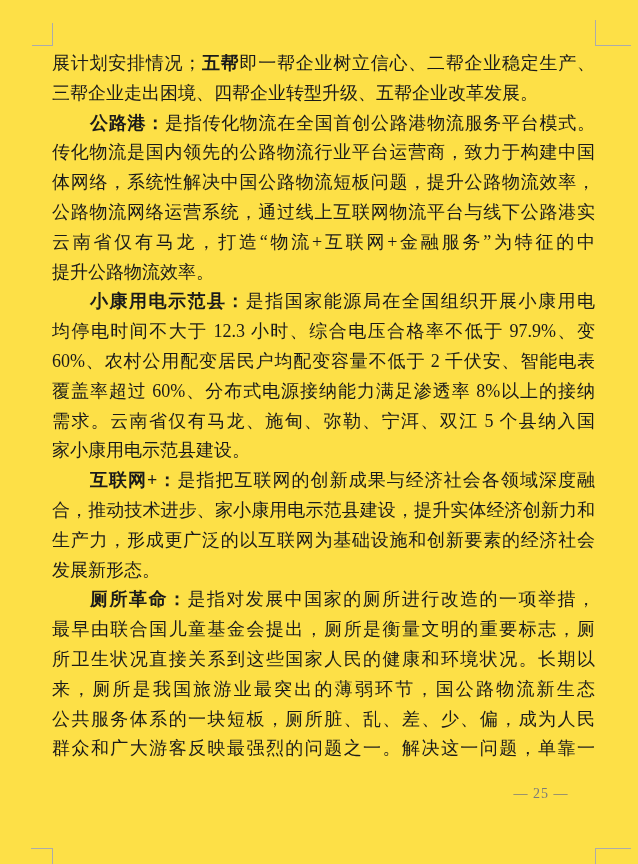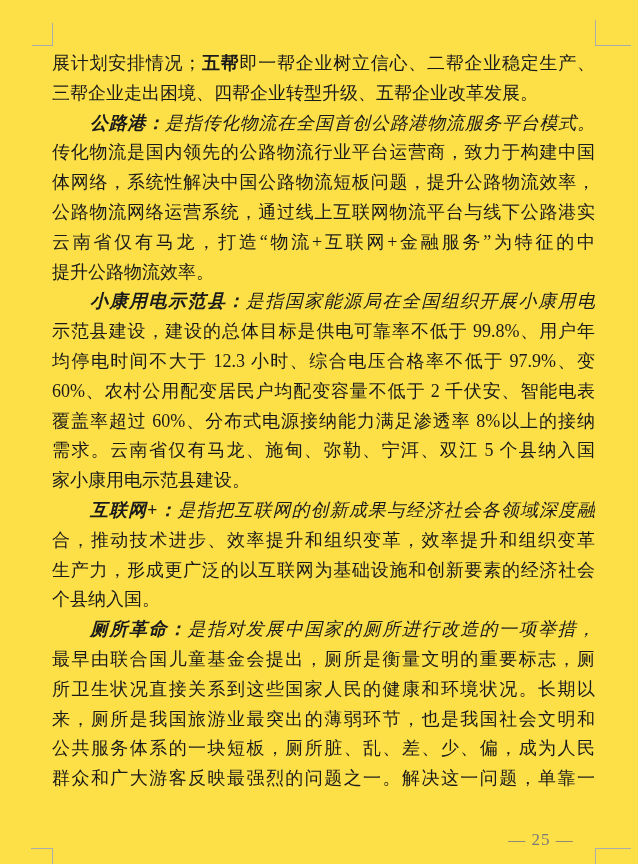--- a/index.html
+++ b/index.html
@@ -38,30 +38,30 @@
   .line {
     height: 29.8px;
     line-height: 29.8px;
     text-align: justify;
     text-align-last: justify;
     text-justify: inter-character;
     overflow: hidden;
     white-space: normal;
   }
   .line.end { text-align-last: left; }
-  .line.indent { text-indent: 38px; font-style: italic; }
+  .line.indent { text-indent: 38px; }
   .bold { font-weight: 700; }
 
   .page-number {
     position: absolute;
     left: 495px;
-    top: 829px;
+    top: 783px;
     width: 92px;
     text-align: center;
-    font-size: 17px;
+    font-size: 14px;
     color: #7a7a7a;
     letter-spacing: 1px;
     line-height: 22px;
   }
 </style>
 </head>
 <body>
 
 <div class="page">
   <div class="crop tl"></div>
@@ -77,37 +77,36 @@
       <div class="para">
         <div class="line indent"><span class="bold">公路港：</span><span>是指传化物流在全国首创公路港物流服务平台模式。</span></div>
         <div class="line"><span>传化物流是国内领先的公路物流行业平台运营商，致力于构建中国</span></div>
         <div class="line"><span>体网络，系统性解决中国公路物流短板问题，提升公路物流效率，</span></div>
         <div class="line"><span>公路物流网络运营系统，通过线上互联网物流平台与线下公路港实</span></div>
         <div class="line"><span>云南省仅有马龙，打造“物流+互联网+金融服务”为特征的中</span></div>
         <div class="line end"><span>提升公路物流效率。</span></div>
       </div>
       <div class="para">
         <div class="line indent"><span class="bold">小康用电示范县：</span><span>是指国家能源局在全国组织开展小康用电</span></div>
-        <div class="line"><span>示范县建设，建设的总体目标是供电可靠率不低于 99.8%、用户年</span></div>
         <div class="line"><span>均停电时间不大于 12.3 小时、综合电压合格率不低于 97.9%、变</span></div>
         <div class="line"><span>60%、农村公用配变居民户均配变容量不低于 2 千伏安、智能电表</span></div>
         <div class="line"><span>覆盖率超过 60%、分布式电源接纳能力满足渗透率 8%以上的接纳</span></div>
         <div class="line"><span>需求。云南省仅有马龙、施甸、弥勒、宁洱、双江 5 个县纳入国</span></div>
         <div class="line end"><span>家小康用电示范县建设。</span></div>
       </div>
       <div class="para">
         <div class="line indent"><span class="bold">互联网+：</span><span>是指把互联网的创新成果与经济社会各领域深度融</span></div>
-        <div class="line"><span>合，推动技术进步、效率提升和组织变革，效率提升和组织变革</span></div>
+        <div class="line"><span>合，推动技术进步、家小康用电示范县建设，提升实体经济创新力和</span></div>
         <div class="line"><span>生产力，形成更广泛的以互联网为基础设施和创新要素的经济社会</span></div>
-        <div class="line end"><span>个县纳入国。</span></div>
+        <div class="line end"><span>发展新形态。</span></div>
       </div>
       <div class="para">
         <div class="line indent"><span class="bold">厕所革命：</span><span>是指对发展中国家的厕所进行改造的一项举措，</span></div>
         <div class="line"><span>最早由联合国儿童基金会提出，厕所是衡量文明的重要标志，厕</span></div>
         <div class="line"><span>所卫生状况直接关系到这些国家人民的健康和环境状况。长期以</span></div>
-        <div class="line"><span>来，厕所是我国旅游业最突出的薄弱环节，也是我国社会文明和</span></div>
+        <div class="line"><span>来，厕所是我国旅游业最突出的薄弱环节，国公路物流新生态</span></div>
         <div class="line"><span>公共服务体系的一块短板，厕所脏、乱、差、少、偏，成为人民</span></div>
         <div class="line"><span>群众和广大游客反映最强烈的问题之一。解决这一问题，单靠一</span></div>
       </div>
     </div>
 
   <div class="page-number">— 25 —</div>
 </div>
 
 </body></html>

